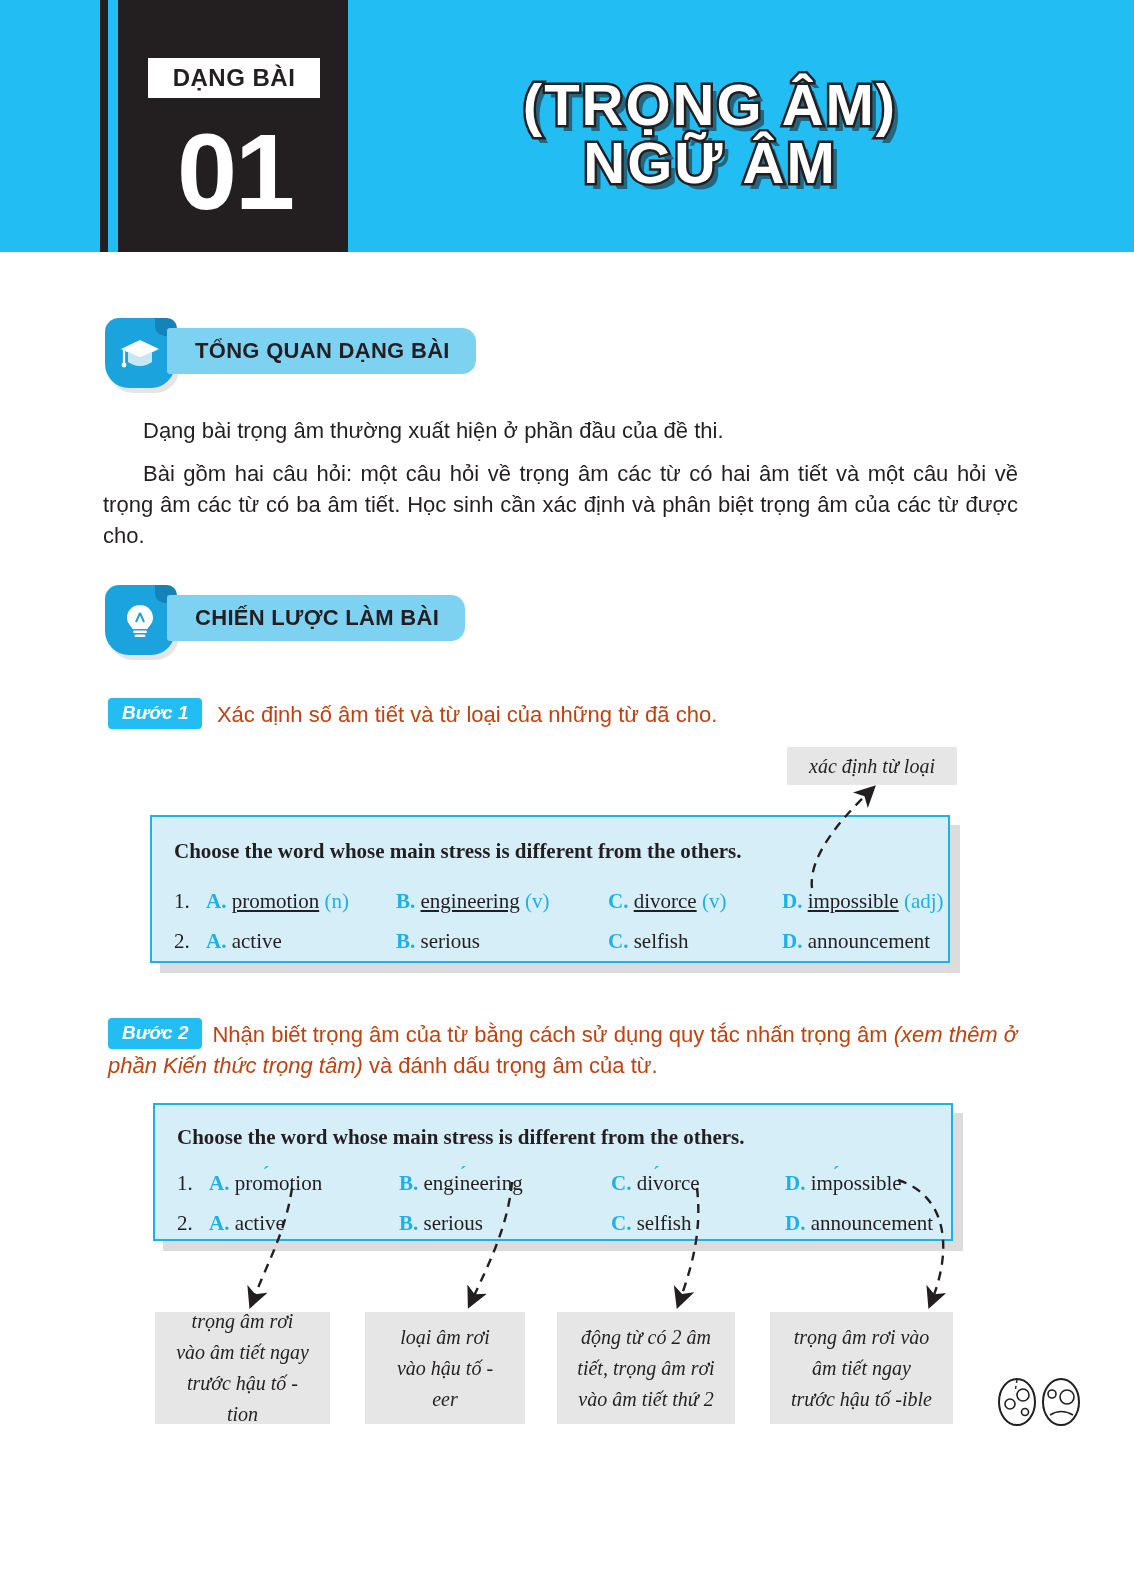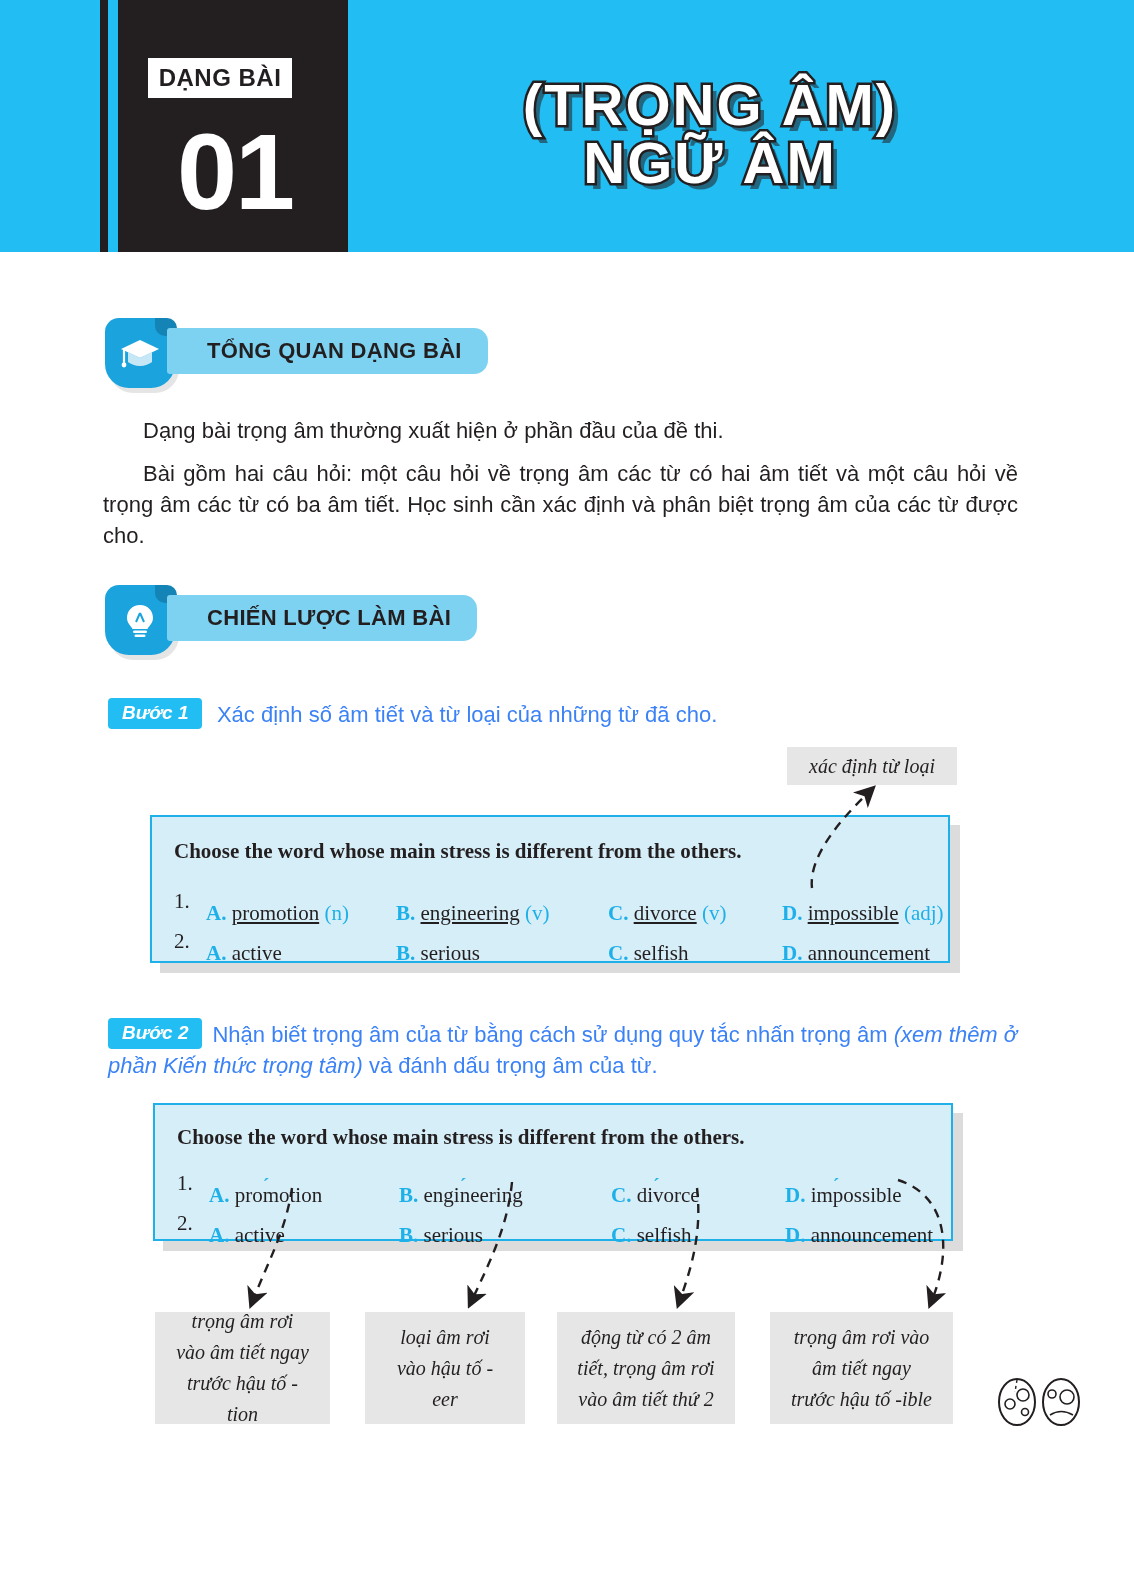--- a/index.html
+++ b/index.html
@@ -9,21 +9,21 @@
     font-family: "Liberation Sans", sans-serif;
     overflow: hidden;
   }
   #page { position: relative; width: 1134px; height: 1589px; background:#fff; }
 
   
   .banner { position:absolute; left:0; top:0; width:1134px; height:252px; background:#22bdf2; }
   .banner-stripe { position:absolute; left:100px; top:0; width:8px; height:252px; background:#231f20; }
   .banner-block { position:absolute; left:118px; top:0; width:230px; height:252px; background:#231f20; }
   .dangbai-chip {
-    position:absolute; left:148px; top:58px; width:144px; height:40px;
+    position:absolute; left:148px; top:58px; width:172px; height:40px;
     background:#ffffff; display:flex; align-items:center; justify-content:center;
   }
   .dangbai-chip span {
     font-size:24px; font-weight:bold; color:#231f20; letter-spacing:0.5px;
     font-family:"Liberation Sans", sans-serif;
   }
   .banner-num {
     position:absolute; left:140px; top:112px; width:190px; height:120px;
     display:flex; align-items:center; justify-content:center;
     font-size:108px; font-weight:bold; color:#ffffff; line-height:1;
@@ -48,21 +48,21 @@
     background:#1ba3dd; border-radius:14px 14px 24px 24px;
     box-shadow: 4px 5px 0 rgba(0,0,0,0.10);
   }
   .sec-badge-fold {
     position:absolute; left:50px; top:0; width:22px; height:18px;
     background:#1484b6; border-radius:0 10px 0 10px;
   }
   .sec-bar {
     position:absolute; left:62px; top:10px; height:46px;
     background:#7dd2f2; border-radius:3px 14px 14px 3px;
-    display:flex; align-items:center; padding-left:40px; padding-right:26px;
+    display:flex; align-items:center; padding-left:28px; padding-right:26px;
   }
   .sec-bar span {
     font-size:22px; font-weight:bold; color:#231f20; letter-spacing:0.3px;
     font-family:"Liberation Sans", sans-serif; white-space:nowrap;
   }
   .sec-icon { position:absolute; left:14px; top:16px; width:42px; height:40px; }
 
   
   .para {
     position:absolute; font-size:22px; color:#231f20; line-height:1.42;
@@ -71,39 +71,39 @@
 
   
   .step-row { position:absolute; }
   .step-chip {
     display:inline-block; background:#22bdf2; color:#ffffff;
     font-size:19px; font-weight:bold; font-style:italic;
     padding:4px 14px 5px 14px; border-radius:4px;
     font-family:"Liberation Sans", sans-serif; vertical-align:3px;
   }
   .step-text {
-    font-size:22px; color:#3b82f6; font-family:"Liberation Sans", sans-serif;
+    font-size:22px; color:#c2410c; font-family:"Liberation Sans", sans-serif;
     line-height:1.42;
   }
   .step-text .it { font-style:italic; }
 
   
   .exbox {
     position:absolute; background:#d6eef8; border:2px solid #1eb0e8;
   }
   .exbox-shadow {
     position:absolute; background:#dcdcdc;
   }
   .ex-prompt {
     position:absolute; font-family:"Liberation Serif", serif;
     font-size:21px; font-weight:bold; color:#231f20;
   }
   .ex-row { position:absolute; font-family:"Liberation Serif", serif; font-size:21px; color:#231f20; }
   .ex-num { position:absolute; }
-  .ex-opt { position:absolute; white-space:nowrap;margin-top:12px; }
+  .ex-opt { position:absolute; white-space:nowrap; }
   .ex-opt .ltr { color:#1eb0e8; font-weight:bold; }
   .ex-opt .ul { text-decoration:underline; }
   .ex-opt .pos { color:#1eb0e8; }
   .stress {
     color:#29b6e8; font-weight:bold; position:relative;
     top:-9px; font-size:20px; display:inline-block; width:0; overflow:visible;
     font-family:"Liberation Serif", serif;
   }
 
   

